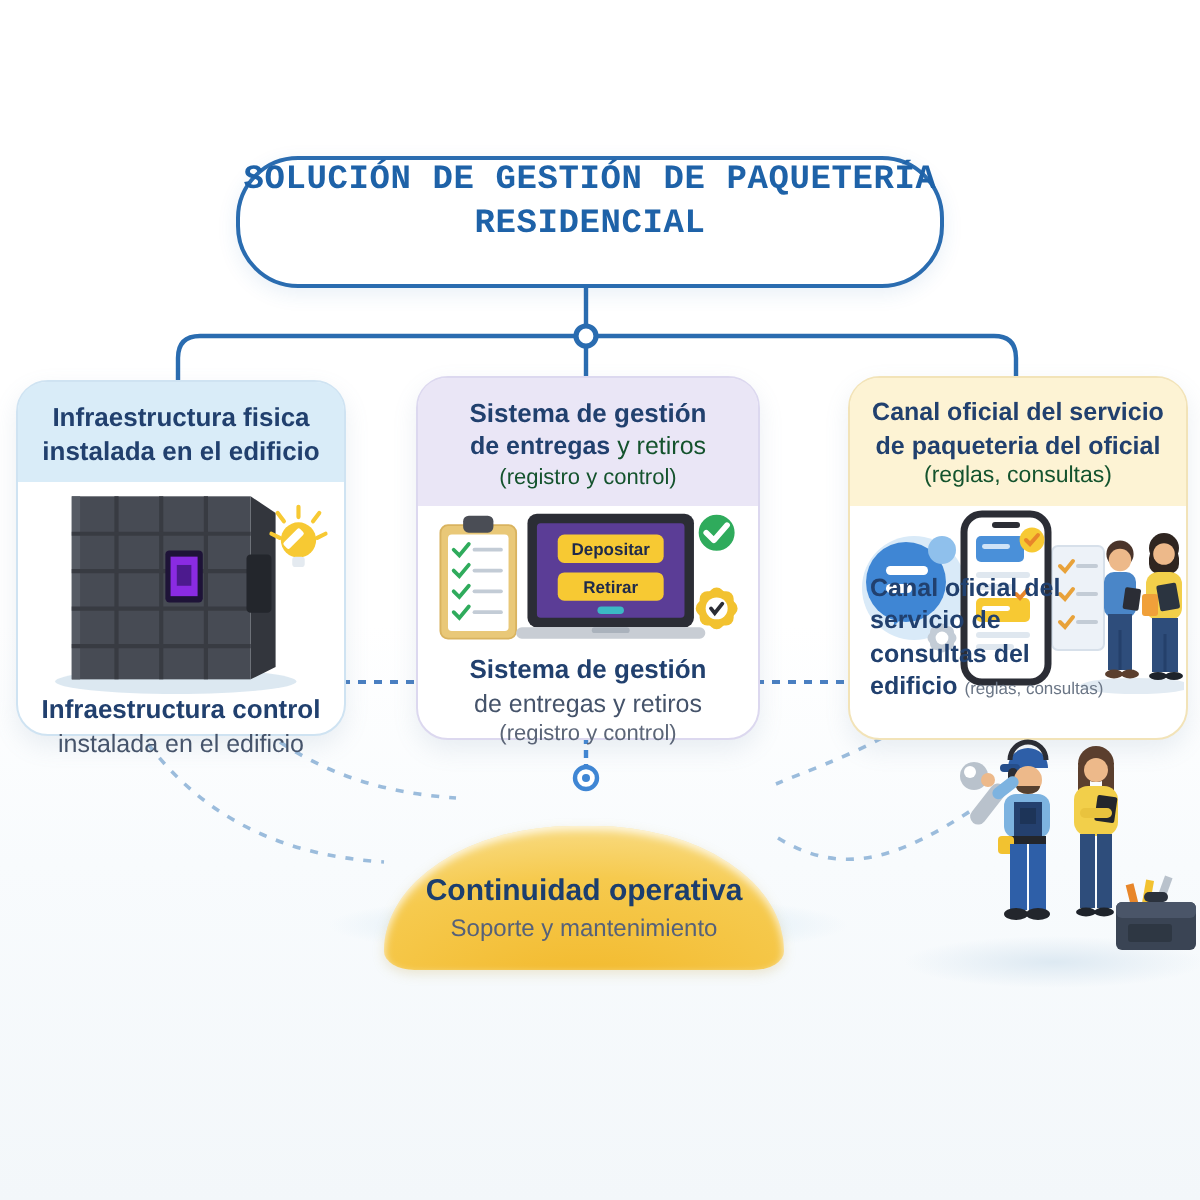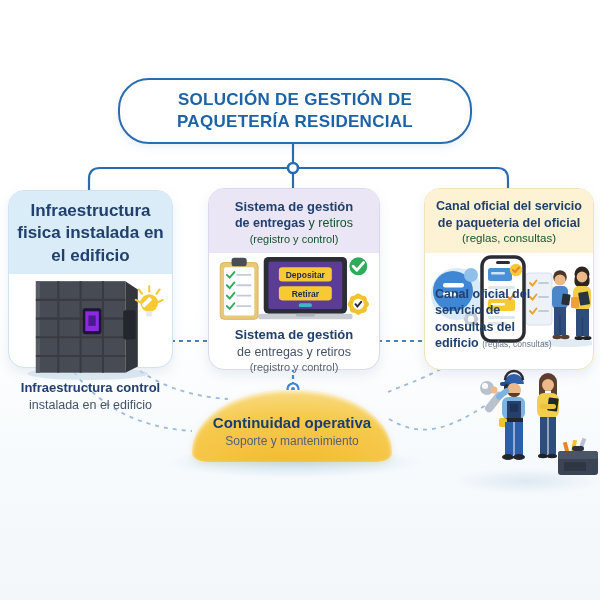--- a/index.html
+++ b/index.html
@@ -3,49 +3,49 @@
 <meta charset="utf-8">
 <style>
   html,body{margin:0;padding:0;background:#fff;}
   #canvas{position:relative;width:600px;height:600px;overflow:hidden;
     font-family:"Liberation Sans",sans-serif;
     background:linear-gradient(180deg,#ffffff 0%,#ffffff 52%,#f8fbfd 72%,#f3f7fa 100%);}
   .abs{position:absolute;}
   svg{display:block;}
   
   .title-box{left:118px;top:78px;width:350px;height:62px;background:#fff;
-    border:2.5px solid #2a6cb0;border-radius:31px;display:flex;align-items:center;justify-content:center;
-    box-shadow:0 3px 10px rgba(42,108,176,.10);z-index:3;}
+    border:2.5px solid #2a6cb0;border-radius:31px;display:flex;justify-content:center;
+    box-shadow:0 3px 10px rgba(42,108,176,.10);z-index:3;font-family:Liberation Mono, monospace;}
   .title-box .t{font-size:17px;font-weight:bold;color:#1e62a8;text-align:center;line-height:1.32;letter-spacing:.3px;}
   
   .card{background:#fff;border-radius:16px;z-index:2;box-shadow:0 5px 12px rgba(110,140,170,.14);}
   .card .hd{border-radius:14px 14px 0 0;text-align:center;padding:9px 6px 7px 6px;line-height:1.32;}
   .card .b{font-weight:bold;color:#21406e;}
   .note{color:#14532d;font-weight:normal;}
   .card-left{left:8px;top:190px;width:163px;height:176px;border:1.5px solid #cfe3f2;}
-  .card-left .hd{background:#d9ecf8;font-size:17px;}
+  .card-left .hd{background:#d9ecf8;font-size:13px;}
   .card-mid{left:208px;top:188px;width:170px;height:180px;border:1.5px solid #dcd8ef;}
   .card-mid .hd{background:#eae6f6;font-size:13px;}
   .card-mid .hd .l2{font-size:12.5px;}
   .card-mid .hd .l3{font-size:11px;}
   .card-right{left:424px;top:188px;width:168px;height:180px;border:1.5px solid #f2e3b8;}
   .card-right .hd{background:#fdf3d4;font-size:12.5px;}
   .card-right .hd .l3{font-size:11.5px;}
   .body{position:relative;width:100%;}
   .caption{text-align:center;line-height:1.3;}
   .cap-title{font-weight:bold;font-size:13px;color:#21406e;}
   .cap-sub{font-size:12.5px;color:#45536a;}
   .cap-note{font-size:11px;color:#5b6577;}
   .card-left .caption{position:absolute;left:0;right:0;bottom:-36px;}
   .mid-caption{margin-top:2px;}
   .right-caption{position:absolute;left:10px;bottom:6px;width:122px;text-align:left;
     font-weight:bold;font-size:12.5px;color:#21406e;line-height:1.3;z-index:3;}
   .right-caption .sm{font-weight:normal;font-size:8.5px;color:#6b7686;}
   
-  .dome{left:192px;top:390px;width:200px;height:72px;z-index:2;
+  .dome{left:192px;top:413px;width:200px;height:72px;z-index:2;
     border-radius:100px 100px 16px 16px / 66px 66px 10px 10px;
     background:radial-gradient(120% 150% at 50% 118%, #f2b82a 0%, #f6ca4e 55%, #f9df8e 85%, #fdf2c9 100%);
     box-shadow:0 2px 6px rgba(200,170,80,.25), inset 0 2px 4px rgba(255,255,255,.8);
     display:flex;flex-direction:column;align-items:center;justify-content:center;padding-top:10px;box-sizing:border-box;}
   .dome .dt{font-size:15px;font-weight:bold;color:#1c3e6e;}
   .dome .ds{font-size:12px;color:#55617a;margin-top:3px;}
   .base-ellipse{left:164px;top:447px;width:260px;height:31px;border-radius:50%;z-index:1;
     background:radial-gradient(50% 50% at 50% 50%, #cde2f1 0%, #e3eff7 55%, rgba(255,255,255,0) 100%);}
   .ground-right{left:452px;top:468px;width:150px;height:26px;border-radius:50%;z-index:1;
     background:radial-gradient(50% 50% at 50% 50%, #dde9f2 0%, rgba(255,255,255,0) 100%);}

